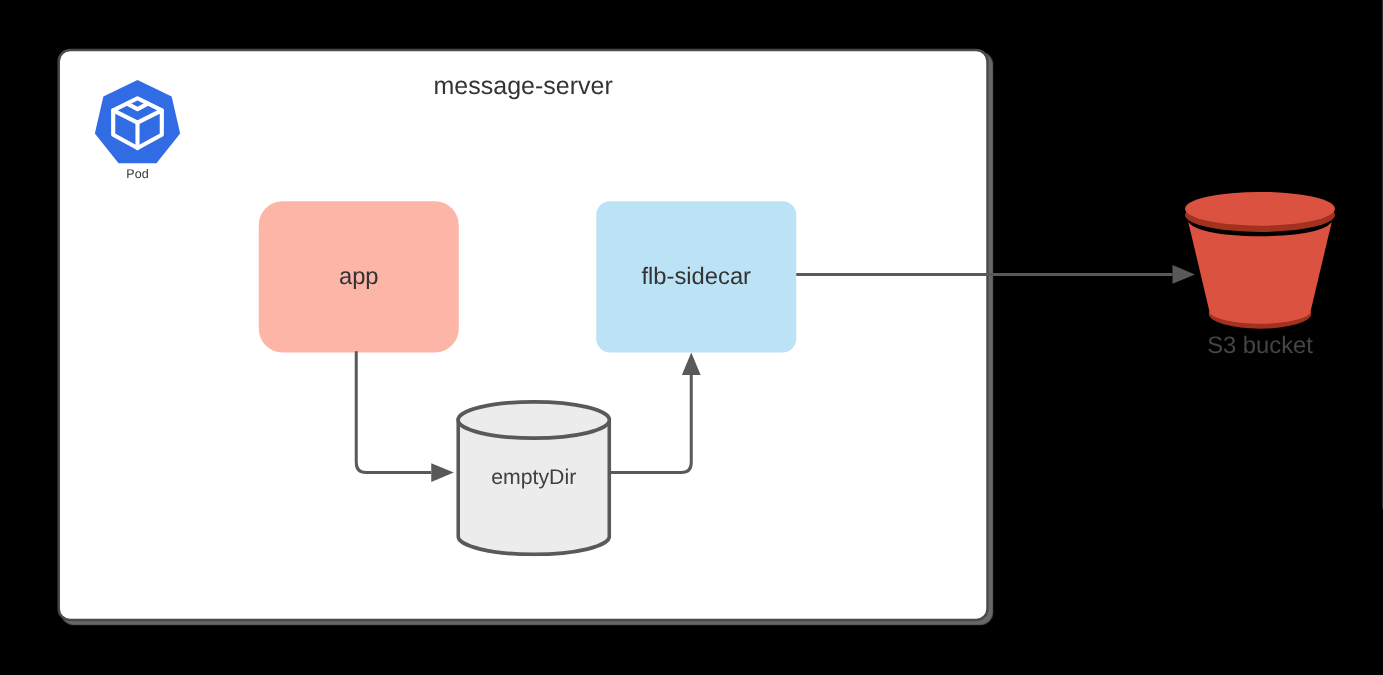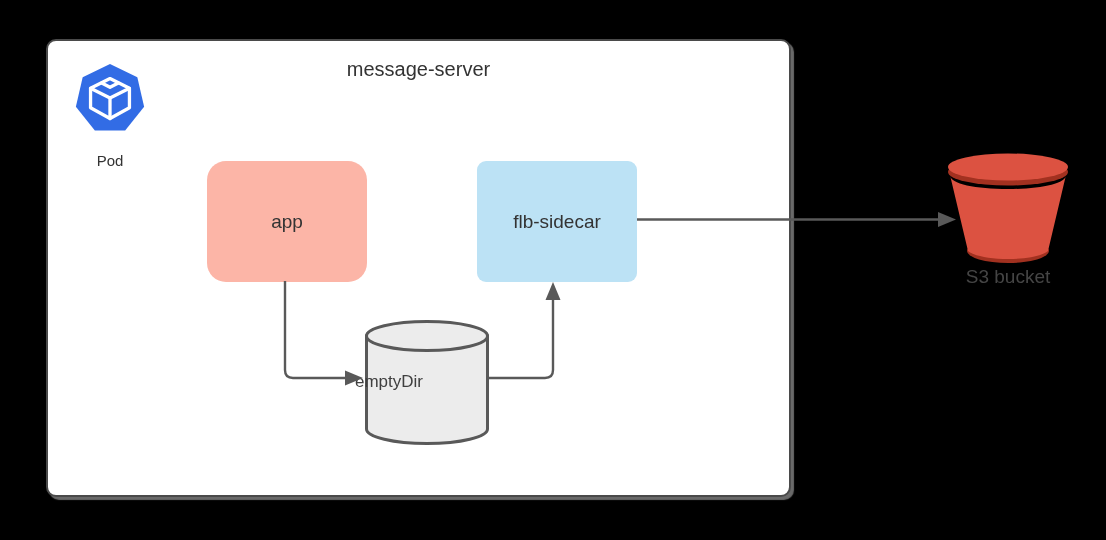--- a/index.html
+++ b/index.html
@@ -16,37 +16,37 @@
     border:2px solid var(--boundary_stroke,#4A4A4A);border-radius:10px;
     box-shadow:3px 3px 1px var(--boundary_shadow,#696969);
   }
   .boundary-title{
     position:absolute;left:0;right:0;top:17px;text-align:center;
     font-size:20px;color:var(--text_dark,#333333);
   }
   
   .pod-group{position:absolute;left:27px;top:23px;width:70px;text-align:center;}
   .pod-group svg{display:block;width:70px;height:70px;}
-  .pod-label{margin-top:18px;font-size:15px;color:var(--text_dark,#333333);}
+  .pod-label{margin-top:0;font-size:10px;color:var(--text_dark,#333333);}
   .hept{fill:var(--k8s_blue,#326CE5);}
   .cube{stroke:#FFFFFF;stroke-width:3.4;fill:none;stroke-linejoin:round;stroke-linecap:round;}
   
   .node{
     position:absolute;width:160px;height:121px;border-radius:9px;
     display:flex;align-items:center;justify-content:center;
     font-size:19px;color:var(--text_dark,#333333);
   }
   .node-app{left:159px;top:120px;background:var(--app_fill,#FCB5A7);border-radius:19px;}
-  .node-flb{left:429px;top:120px;background:var(--flb_fill,#BCE2F5);}
+  .node-flb{left:429px;top:120px;background:var(--flb_fill,#BCE2F5);border-radius:11px;}
   
   .cyl-group{position:absolute;left:317px;top:279px;width:124px;height:125px;}
   .cyl-group svg{position:absolute;left:0;top:0;width:124px;height:125px;}
   .cyl-shape{fill:var(--cylinder_fill,#ECECEC);stroke:var(--shape_stroke,#595959);stroke-width:3;}
   .cyl-label{
-    position:absolute;left:-10px;right:-10px;top:51px;
+    position:absolute;left:-10px;right:-10px;top:51px;text-align:center;
     font-size:17px;line-height:22px;color:#3F3F3F;
   }
   .cyl-label span{display:block;}
   
   .s3-group{position:absolute;left:946px;top:147px;width:124px;}
   .s3-group svg{display:block;width:124px;height:130px;}
   .bucket-red{fill:var(--bucket_red,#DC5241);}
   .bucket-dark{fill:var(--bucket_dark_red,#A23120);}
   .s3-label{
     position:absolute;left:-20px;right:-20px;top:119px;text-align:center;

